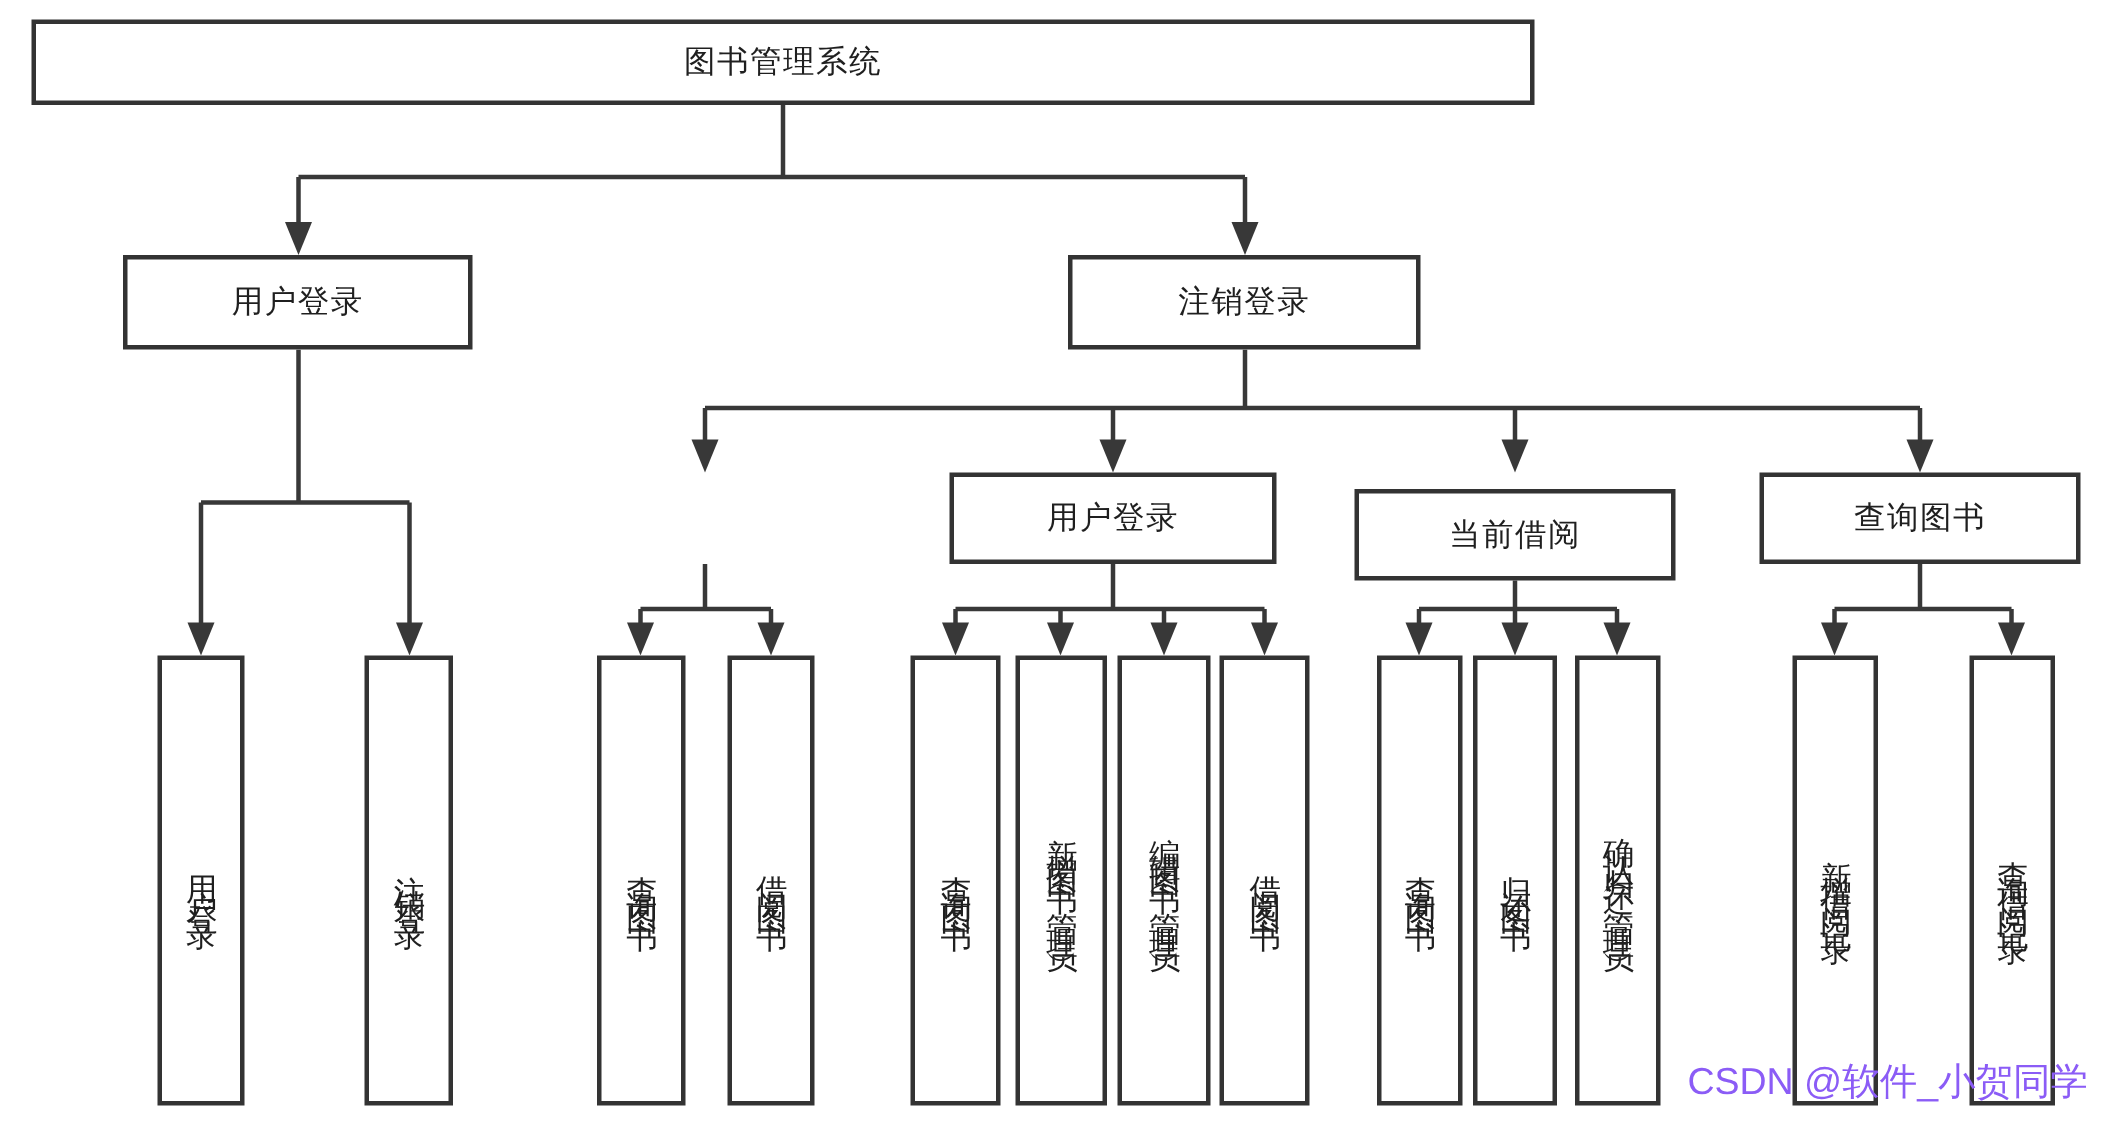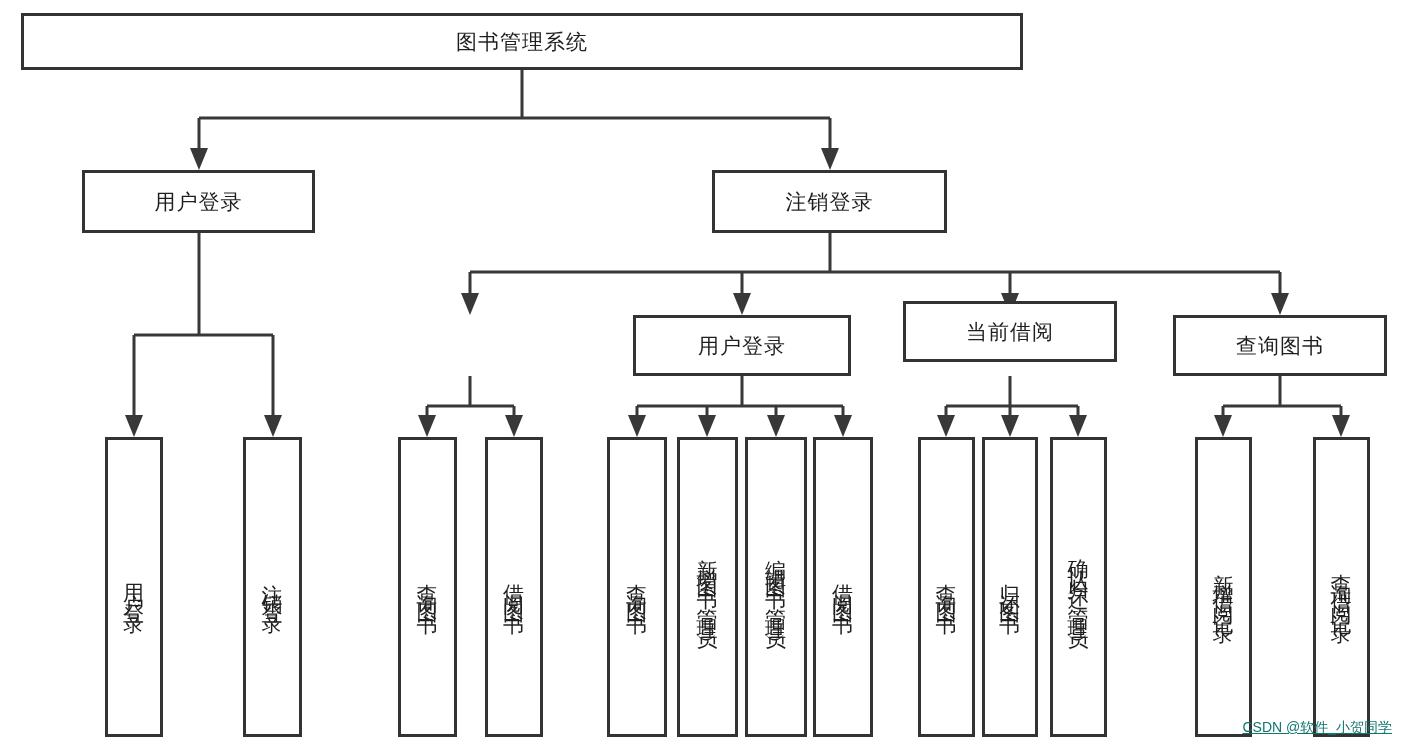--- a/index.html
+++ b/index.html
@@ -44,25 +44,24 @@
     font-size: 21px;
     line-height: 1;
     letter-spacing: 10px;
     color: #1f1f1f;
     white-space: nowrap;
   }
   .watermark {
     position: absolute;
     right: 13px;
     bottom: 10px;
-    font-size: 14px;
-    color: #0f766e;
+    font-size: 25px;
+    color: #8b5cf6;
     z-index: 3;
     white-space: nowrap;
-    text-decoration: underline;
   }
 </style>
 </head>
 <body>
 
 <div id="canvas">
 
   <svg id="wires" viewBox="0 0 1405 747" xmlns="http://www.w3.org/2000/svg">
     <g stroke="#383838" stroke-width="3" fill="none">
 
@@ -110,21 +109,21 @@
   <div class="box" style="left:82px;top:170px;width:233px;height:63px">
     <span class="hlabel">用户登录</span>
   </div>
   <div class="box" style="left:712px;top:170px;width:235px;height:63px">
     <span class="hlabel">注销登录</span>
   </div>
 
   <div class="box" style="left:633px;top:315px;width:218px;height:61px">
     <span class="hlabel">用户登录</span>
   </div>
-  <div class="box" style="left:903px;top:301px;width:214px;height:61px">
+  <div class="box" style="left:903px;top:326px;width:214px;height:61px">
     <span class="hlabel">当前借阅</span>
   </div>
   <div class="box" style="left:1173px;top:315px;width:214px;height:61px">
     <span class="hlabel">查询图书</span>
   </div>
 
   <div class="box" style="left:105px;top:437px;width:58px;height:300px">
     <span class="vlabel">用户登录</span>
   </div>
   <div class="box" style="left:243px;top:437px;width:59px;height:300px">

